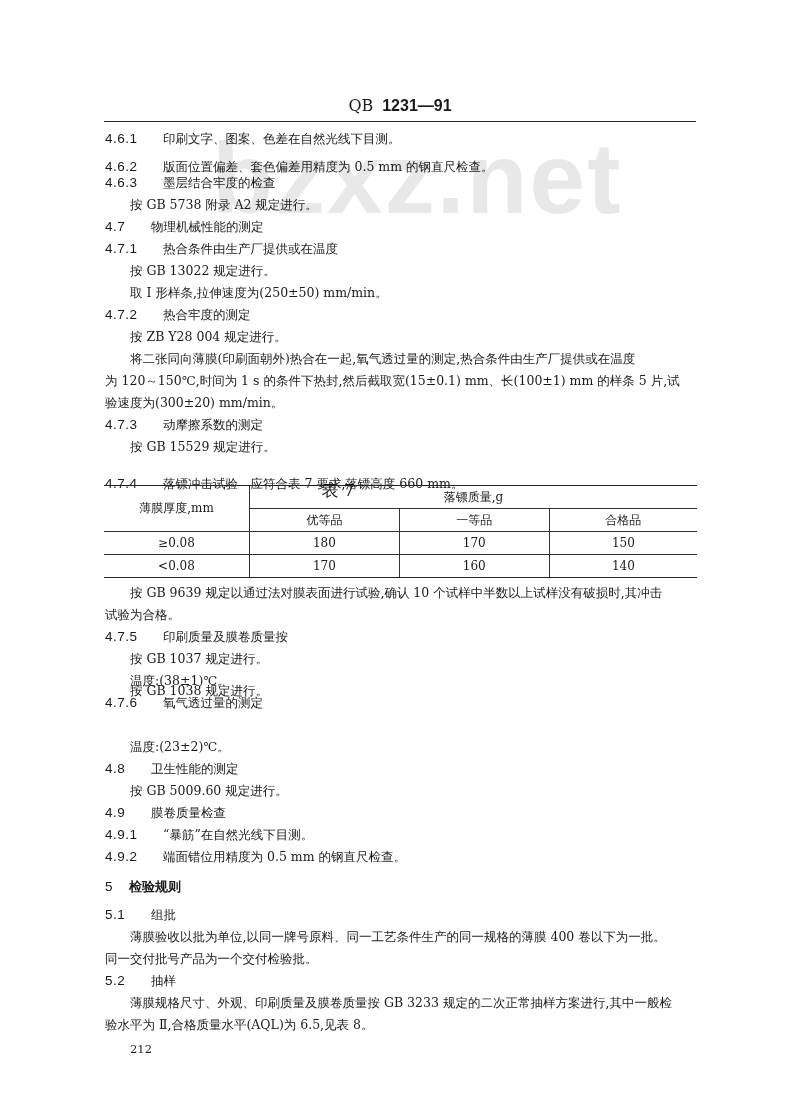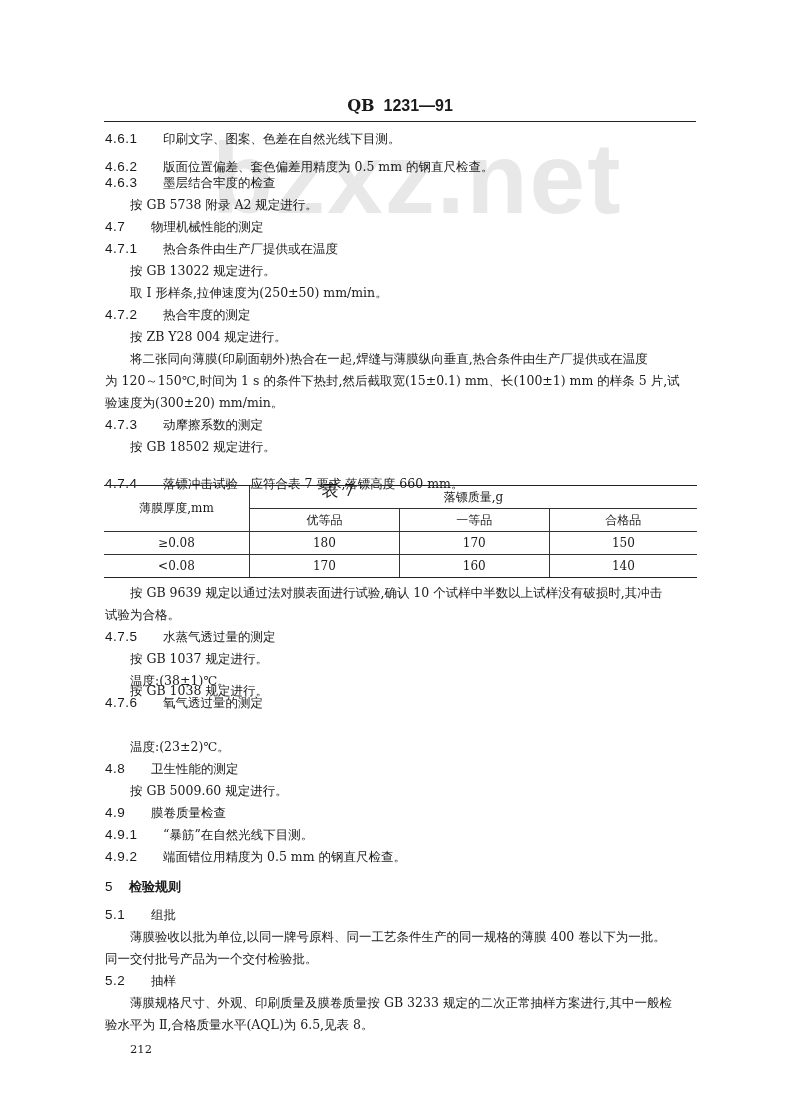--- a/index.html
+++ b/index.html
@@ -10,21 +10,21 @@
   .watermark {
     position: absolute; left: 212px; top: 128px;
     font-family: "Liberation Sans", "DejaVu Sans", sans-serif; font-weight: bold;
     font-size: 100px; letter-spacing: 2px; color: #e8e8e8; z-index: 0; line-height: 1;
   }
   .page { position: absolute; left: 0; top: 0; width: 800px; z-index: 1; }
   .header {
     position: absolute; left: 105px; top: 96px; width: 590px; text-align: center;
     font-family: "Liberation Sans", sans-serif; font-size: 16px; font-weight: bold;
   }
-  .header .code { font-family: "DejaVu Serif", serif; font-weight: bold; }
+  .header .code { font-family: "DejaVu Serif", serif; font-weight: normal; }
   .header .num { font-family: "Liberation Sans", sans-serif; font-weight: bold; }
   .rule { position: absolute; left: 104px; top: 121px; width: 592px; border-top: 1.6px solid #222; }
   .line {
     position: absolute; left: 105px; font-size: 12.5px; line-height: 16px; white-space: nowrap;
   }
   .line.indent { left: 130px; }
   .sec { font-family: "Liberation Sans", sans-serif; font-size: 13.5px; letter-spacing: 0.5px; display: inline-block; min-width: 58px; }
   .sec.short { min-width: 46px; }
   .h5 { font-weight: bold; font-family: "DejaVu Sans", sans-serif; font-size: 13px; }
   .table-caption { position: absolute; left: 0; width: 676px; top: 458px; text-align: center; font-size: 17px; }
@@ -52,25 +52,25 @@
   <div class="line" style="top:131px"><span class="sec">4.6.1</span><span>印刷文字、图案、色差在自然光线下目测。</span></div>
   <div class="line" style="top:159px"><span class="sec">4.6.2</span><span>版面位置偏差、套色偏差用精度为 0.5 mm 的钢直尺检查。</span></div>
   <div class="line" style="top:175px"><span class="sec">4.6.3</span><span>墨层结合牢度的检查</span></div>
   <div class="line indent" style="top:197px">按 GB 5738 附录 A2 规定进行。</div>
   <div class="line" style="top:219px"><span class="sec short">4.7</span><span>物理机械性能的测定</span></div>
   <div class="line" style="top:241px"><span class="sec">4.7.1</span><span>热合条件由生产厂提供或在温度</span></div>
   <div class="line indent" style="top:263px">按 GB 13022 规定进行。</div>
   <div class="line indent" style="top:285px">取 I 形样条,拉伸速度为(250±50) mm/min。</div>
   <div class="line" style="top:307px"><span class="sec">4.7.2</span><span>热合牢度的测定</span></div>
   <div class="line indent" style="top:329px">按 ZB Y28 004 规定进行。</div>
-  <div class="line indent" style="top:351px">将二张同向薄膜(印刷面朝外)热合在一起,焊缝与薄膜纵向垂直,热合条件由生产厂提供或在温度</div>
+  <div class="line indent" style="top:351px">将二张同向薄膜(印刷面朝外)热合在一起,氧气透过量的测定,热合条件由生产厂提供或在温度</div>
   <div class="line" style="top:373px">为 120～150℃,时间为 1 s 的条件下热封,然后截取宽(15±0.1) mm、长(100±1) mm 的样条 5 片,试</div>
   <div class="line" style="top:395px">验速度为(300±20) mm/min。</div>
   <div class="line" style="top:417px"><span class="sec">4.7.3</span><span>动摩擦系数的测定</span></div>
-  <div class="line indent" style="top:439px">按 GB 18502 规定进行。</div>
+  <div class="line indent" style="top:439px">按 GB 15529 规定进行。</div>
   <div class="line" style="top:476px"><span class="sec">4.7.4</span><span>落镖冲击试验　应符合表 7 要求,落镖高度 660 mm。</span></div>
 
   <div class="table-caption" style="top:479px">表 7</div>
   <table class="t7">
     <tbody>
         <tr class="top">
       <td rowspan="2" style="width:145px">薄膜厚度,mm</td>
       <td colspan="3" class="vl">落镖质量,g</td>
     </tr>
     <tr>
@@ -88,21 +88,21 @@
       <td>&lt;0.08</td>
       <td class="vl">170</td>
       <td class="vl">160</td>
       <td class="vl">140</td>
     </tr>
   </tbody>
     </table>
 
   <div class="line indent" style="top:585px">按 GB 9639 规定以通过法对膜表面进行试验,确认 10 个试样中半数以上试样没有破损时,其冲击</div>
   <div class="line" style="top:607px">试验为合格。</div>
-  <div class="line" style="top:629px"><span class="sec">4.7.5</span><span>水蒸气透过量的测定</span></div>
+  <div class="line" style="top:629px"><span class="sec">4.7.5</span><span>印刷质量及膜卷质量按</span></div>
   <div class="line indent" style="top:651px">按 GB 1037 规定进行。</div>
   <div class="line indent" style="top:673px">温度:(38±1)℃。</div>
   <div class="line" style="top:695px"><span class="sec">4.7.6</span><span>氧气透过量的测定</span></div>
   <div class="line indent" style="top:683px">按 GB 1038 规定进行。</div>
   <div class="line indent" style="top:739px">温度:(23±2)℃。</div>
   <div class="line" style="top:761px"><span class="sec short">4.8</span><span>卫生性能的测定</span></div>
   <div class="line indent" style="top:783px">按 GB 5009.60 规定进行。</div>
   <div class="line" style="top:805px"><span class="sec short">4.9</span><span>膜卷质量检查</span></div>
   <div class="line" style="top:827px"><span class="sec">4.9.1</span><span>“暴筋”在自然光线下目测。</span></div>
   <div class="line" style="top:849px"><span class="sec">4.9.2</span><span>端面错位用精度为 0.5 mm 的钢直尺检查。</span></div>

